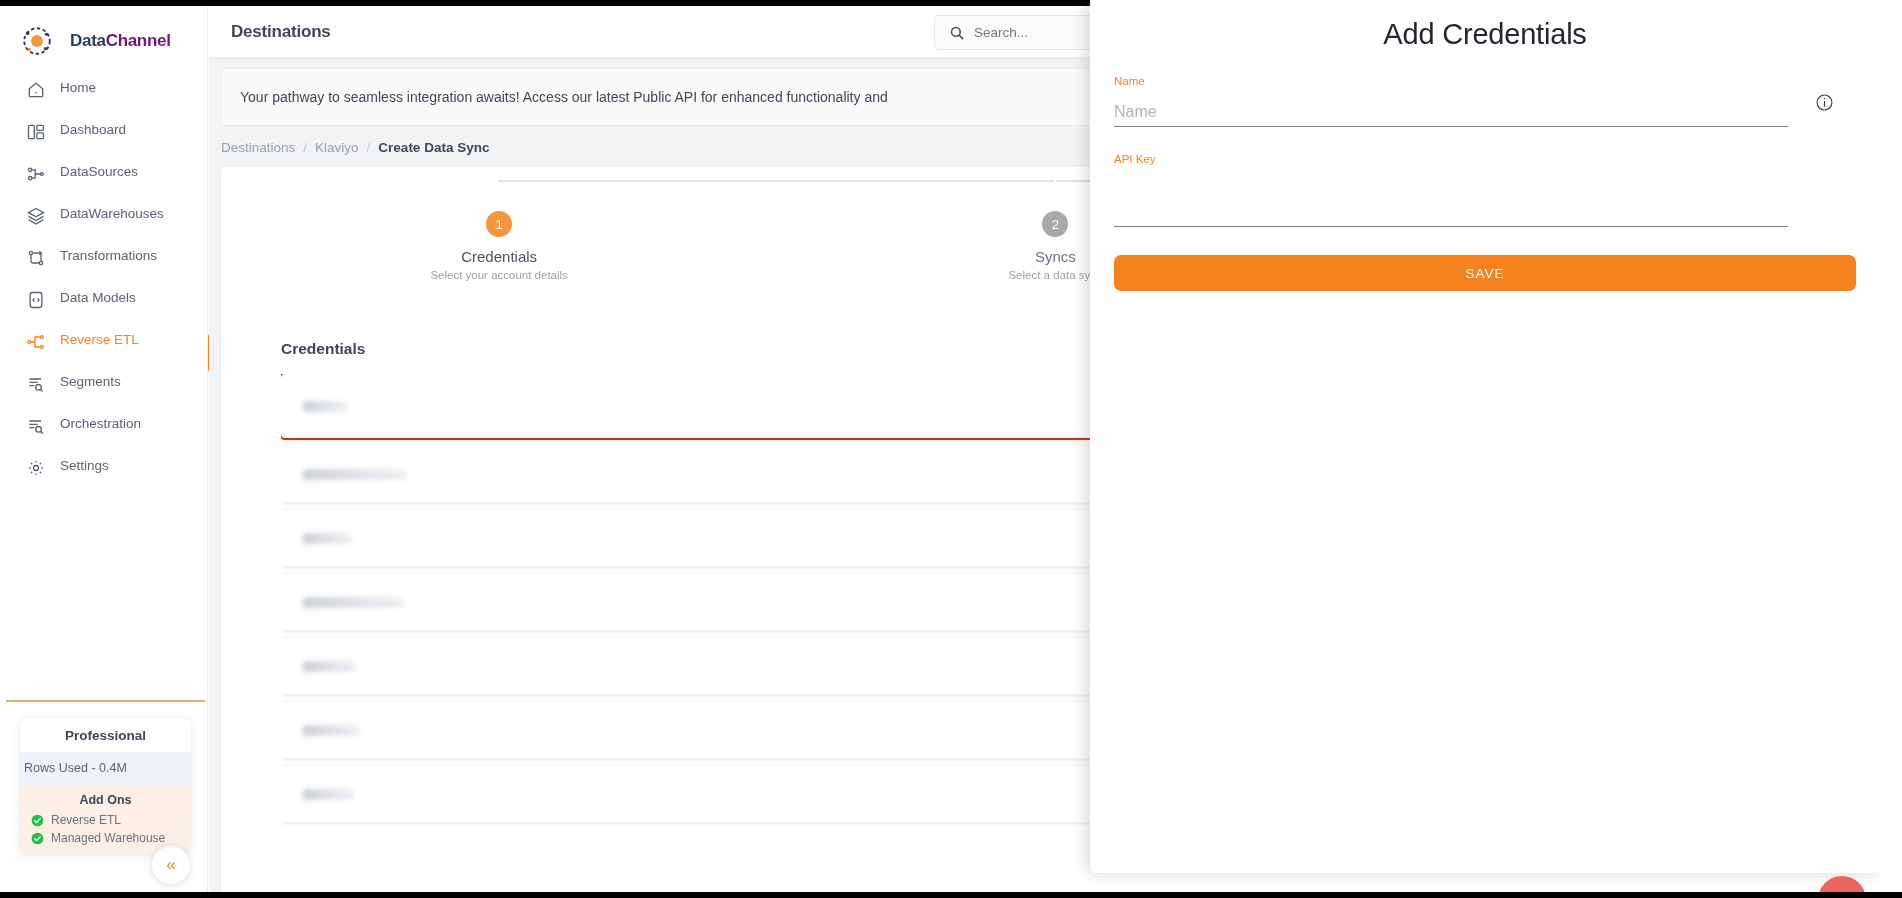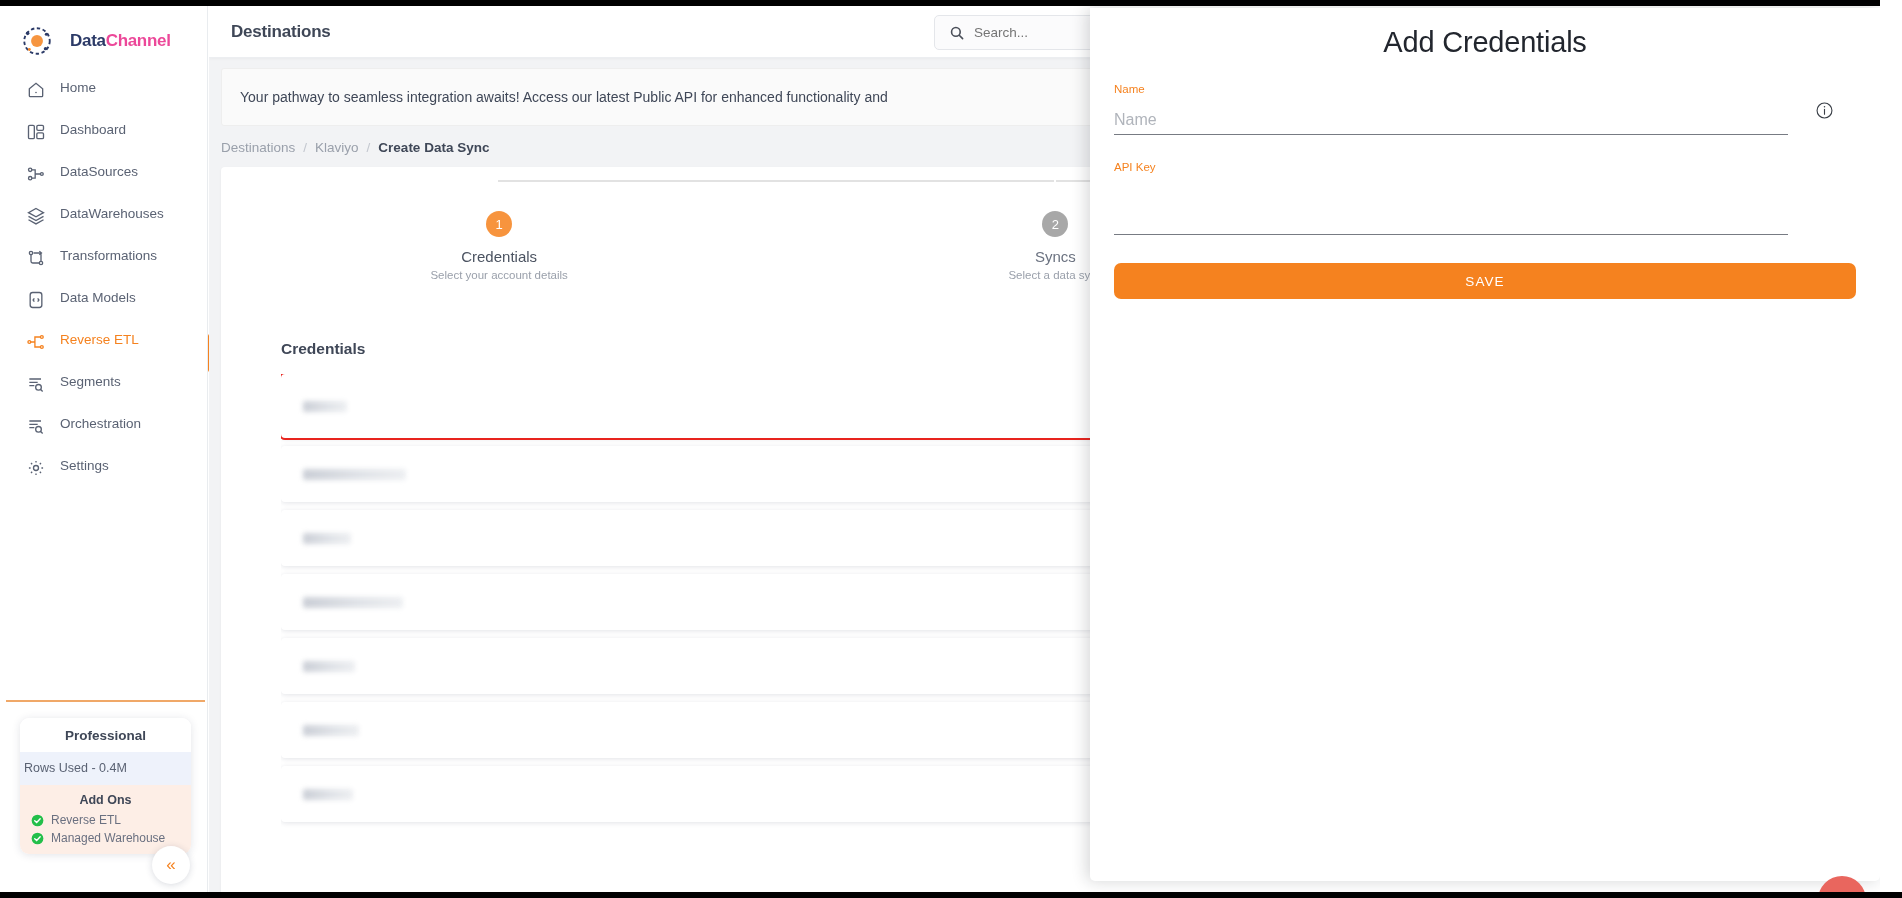--- a/index.html
+++ b/index.html
@@ -34,21 +34,21 @@
   .brand {
     display: flex; align-items: center; gap: 8px;
     padding: 18px 0 16px 16px;
   }
   .brand-logo { width: 34px; height: 34px; flex: 0 0 34px; }
   .brand-text {
     font-size: 17px; font-weight: bold; letter-spacing: -0.3px;
     white-space: nowrap;
   }
   .brand-text .b1 { color: #2b3a67; margin-left: 8px; }
-  .brand-text .b2 { color: #ec4899; }
+  .brand-text .b2 { color: #701a75; }
 
   .navlist { margin-top: 6px; display: flex; flex-direction: column; }
   .navitem {
     display: flex; align-items: flex-start; gap: 14px;
     height: 42px; padding-left: 22px;
     color: #5a6273; font-size: 13.5px;
     cursor: pointer; position: relative;
   }
   .navitem .nicon { width: 20px; height: 20px; flex: 0 0 20px; display:block; }
   .navitem.active { color: #f5821f; }
@@ -229,21 +229,21 @@
   .badge-group { display: flex; flex-direction: column; align-items: center; }
   .badge {
     min-width: 22px; height: 22px; padding: 0 5px;
     border-radius: 11px; background: #f66a66; color: #fff;
     font-size: 12px; display: flex; align-items: center; justify-content: center;
   }
   .badge-lbl { font-size: 10.5px; color: #9aa0ab; margin-top: 3px; }
   .row-icon { width: 19px; height: 19px; color: #58606e; cursor: pointer; }
   .row-icon.trash { color: #8b929d; }
   .modal {
-    position: absolute; left: 1090px; top: 8px;
+    position: absolute; left: 1090px; top: 0;
     width: 790px; height: 873px;
     background: #ffffff;
     border-radius: 0 0 5px 5px;
     box-shadow: -3px 0 16px rgba(20,25,35,.18);
     z-index: 25;
     padding: 0 24px;
   }
   .modal-title {
     text-align: center; font-size: 29px; color: #22262e;
     font-weight: normal; padding: 18px 0 24px 0; letter-spacing: -0.2px;

